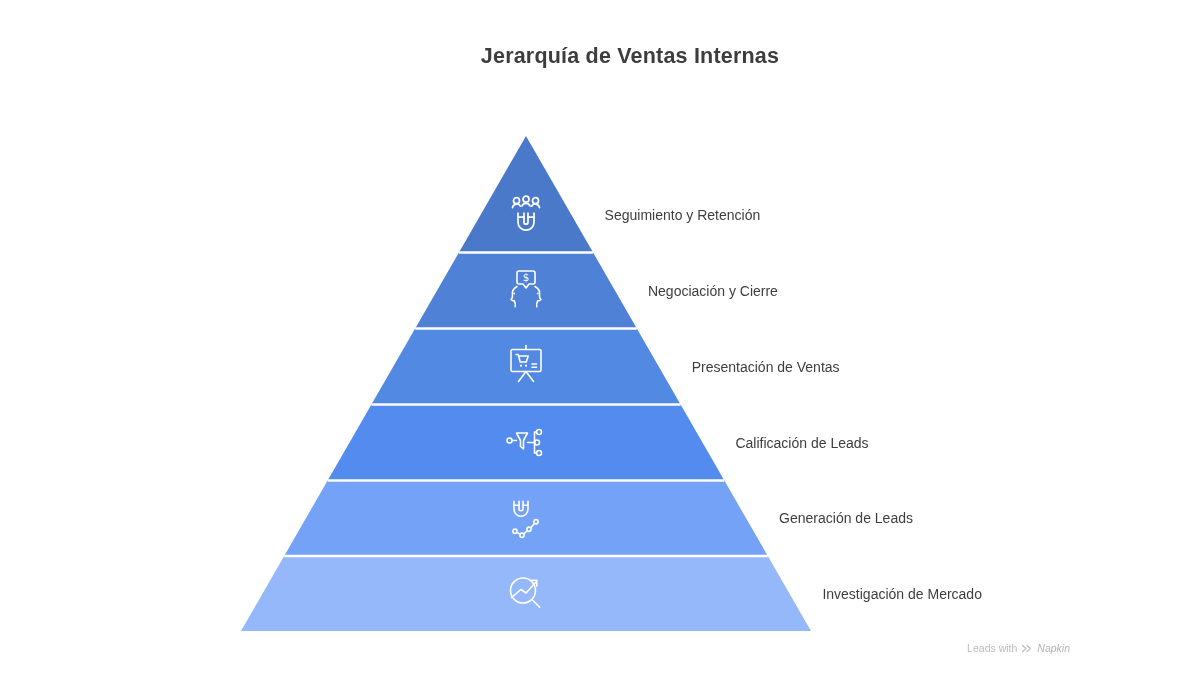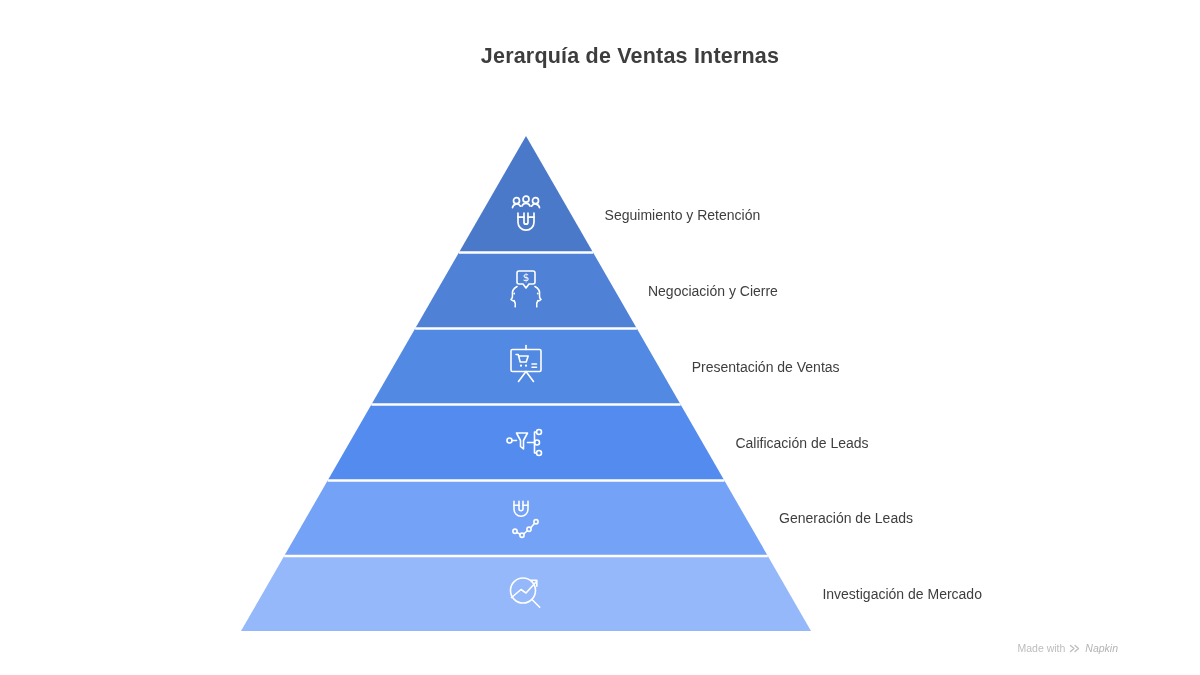--- a/index.html
+++ b/index.html
@@ -1,17 +1,17 @@
 <!DOCTYPE html>
 <html><head>
 <meta charset="utf-8">
 <style>
   html,body{margin:0;padding:0;background:#ffffff;}
   body{width:1200px;height:675px;overflow:hidden;}
-  .canvas{position:relative;width:1092px;height:675px;font-family:"Liberation Sans",sans-serif;background:#ffffff;padding-left:48px;}
+  .canvas{position:relative;width:1092px;height:675px;font-family:"Liberation Sans",sans-serif;background:#ffffff;}
   .title{position:absolute;top:44px;left:30px;width:1200px;text-align:center;
          font-size:21.5px;font-weight:bold;color:#3d3d3d;letter-spacing:.2px;}
   svg.pyramid{position:absolute;left:0;top:0;}
   .level-label{font-size:14px;fill:#3e3e3e;font-family:"Liberation Sans",sans-serif;}
   .watermark{position:absolute;top:642px;right:22px;display:flex;align-items:center;gap:4px;
              font-size:10.5px;color:#bdbdbd;}
   .watermark .brand{color:#b3b3b3;font-style:italic;}
   .wm-icon{display:inline-block;}
 </style>
 </head>
@@ -120,21 +120,21 @@
         <use href="#funnel-nodes-icon" x="502" y="418.5" width="48" height="48"></use>
         <text x="735.469696969697" y="447.5" class="level-label" fill="#3e3e3e">Calificación de Leads</text>
         <use href="#magnet-chart-icon" x="502" y="494.25" width="48" height="48"></use>
         <text x="779.0833333333334" y="523.25" class="level-label" fill="#3e3e3e">Generación de Leads</text>
         <use href="#search-growth-icon" x="502" y="569.5" width="48" height="48"></use>
         <text x="822.409090909091" y="598.5" class="level-label" fill="#3e3e3e">Investigación de Mercado</text>
       </g>
   </svg>
 
   <div class="watermark">
-    <span>Made with</span>
+    <span>Leads with</span>
     <svg class="wm-icon" width="12" height="11" viewBox="0 0 12 11">
       <g fill="none" stroke="#bdbdbd" stroke-width="1.3" stroke-linecap="round" stroke-linejoin="round">
         <path d="M1.5,2.5 L5,5.5 L1.5,8.5"></path>
         <path d="M6,2.5 L9.5,5.5 L6,8.5"></path>
       </g>
     </svg>
     <span class="brand">Napkin</span>
   </div>
 
 </div>

